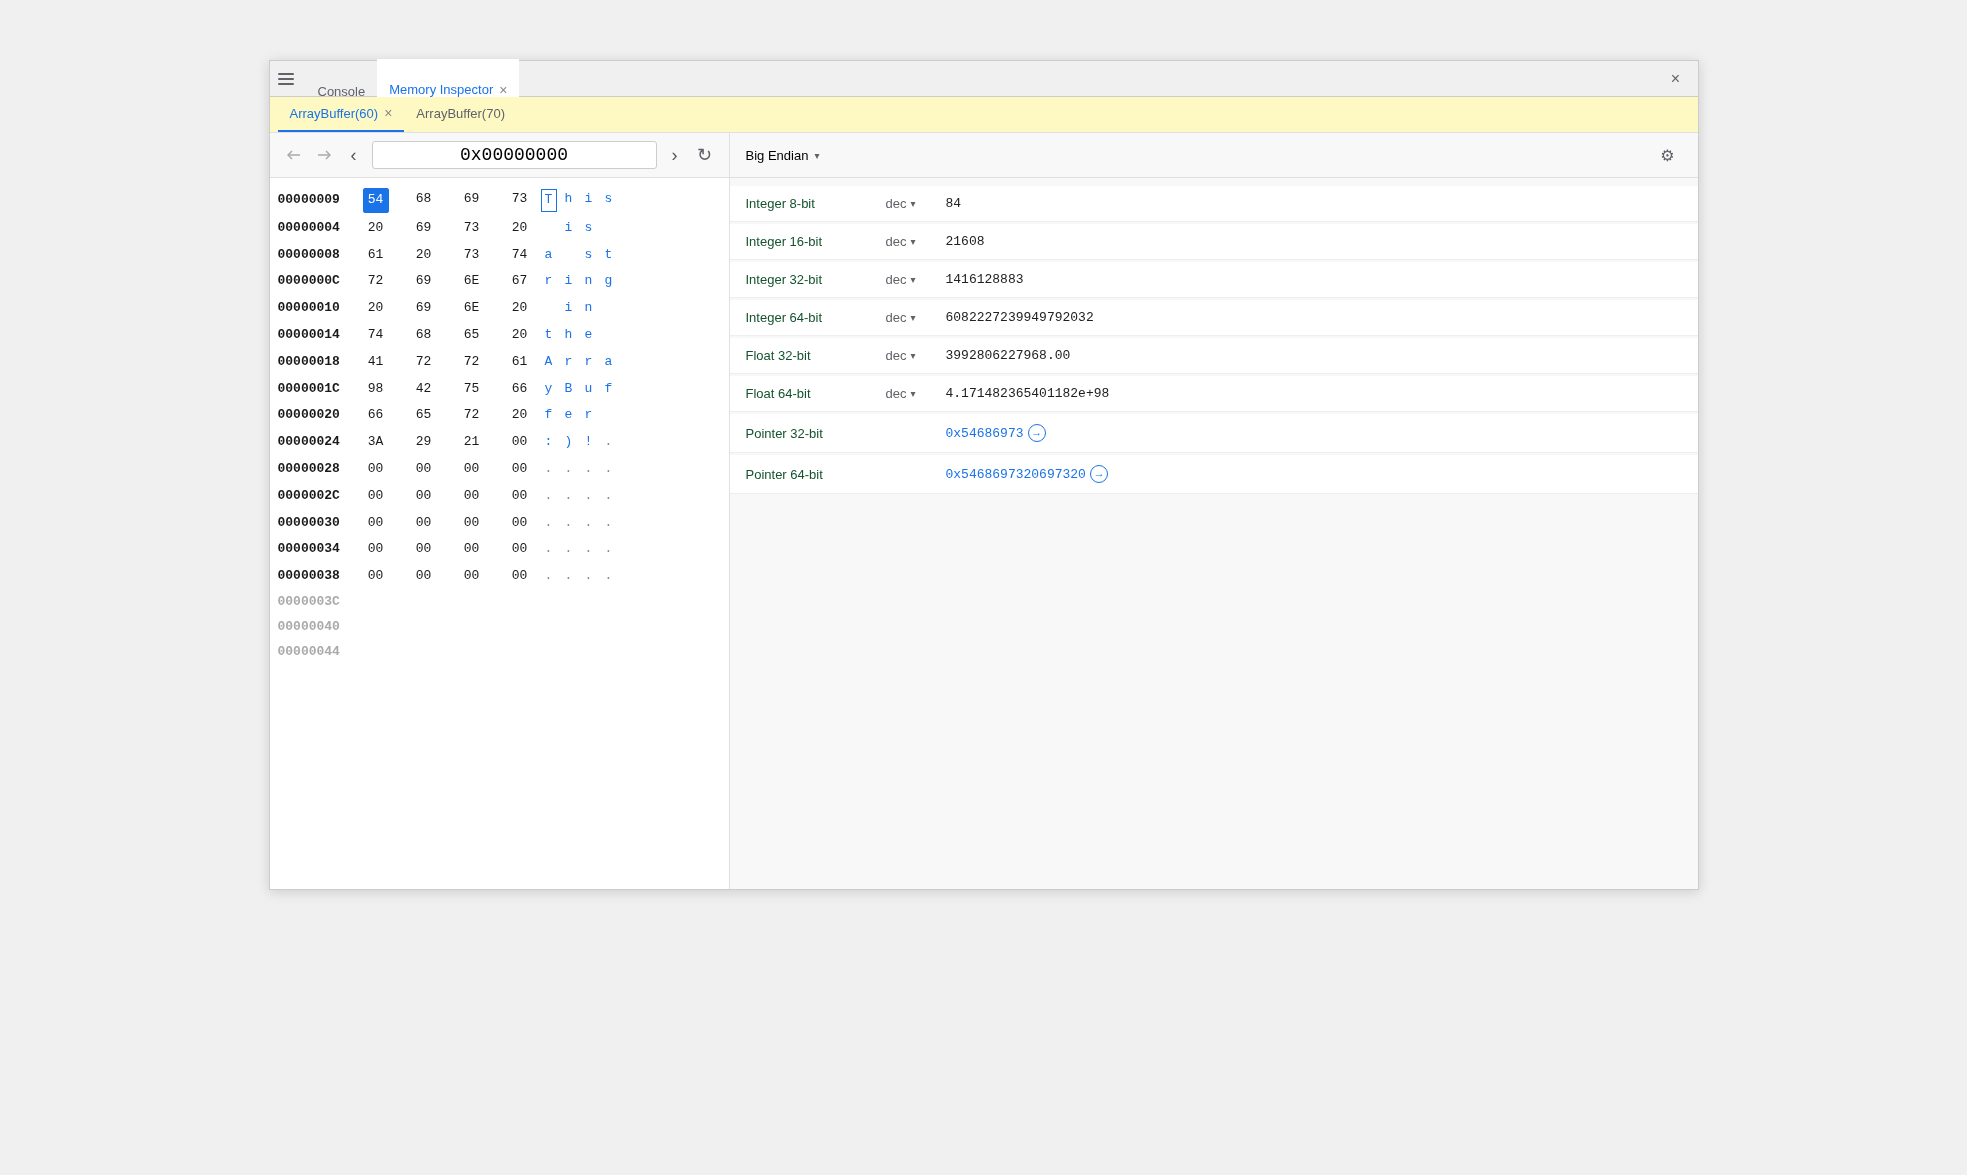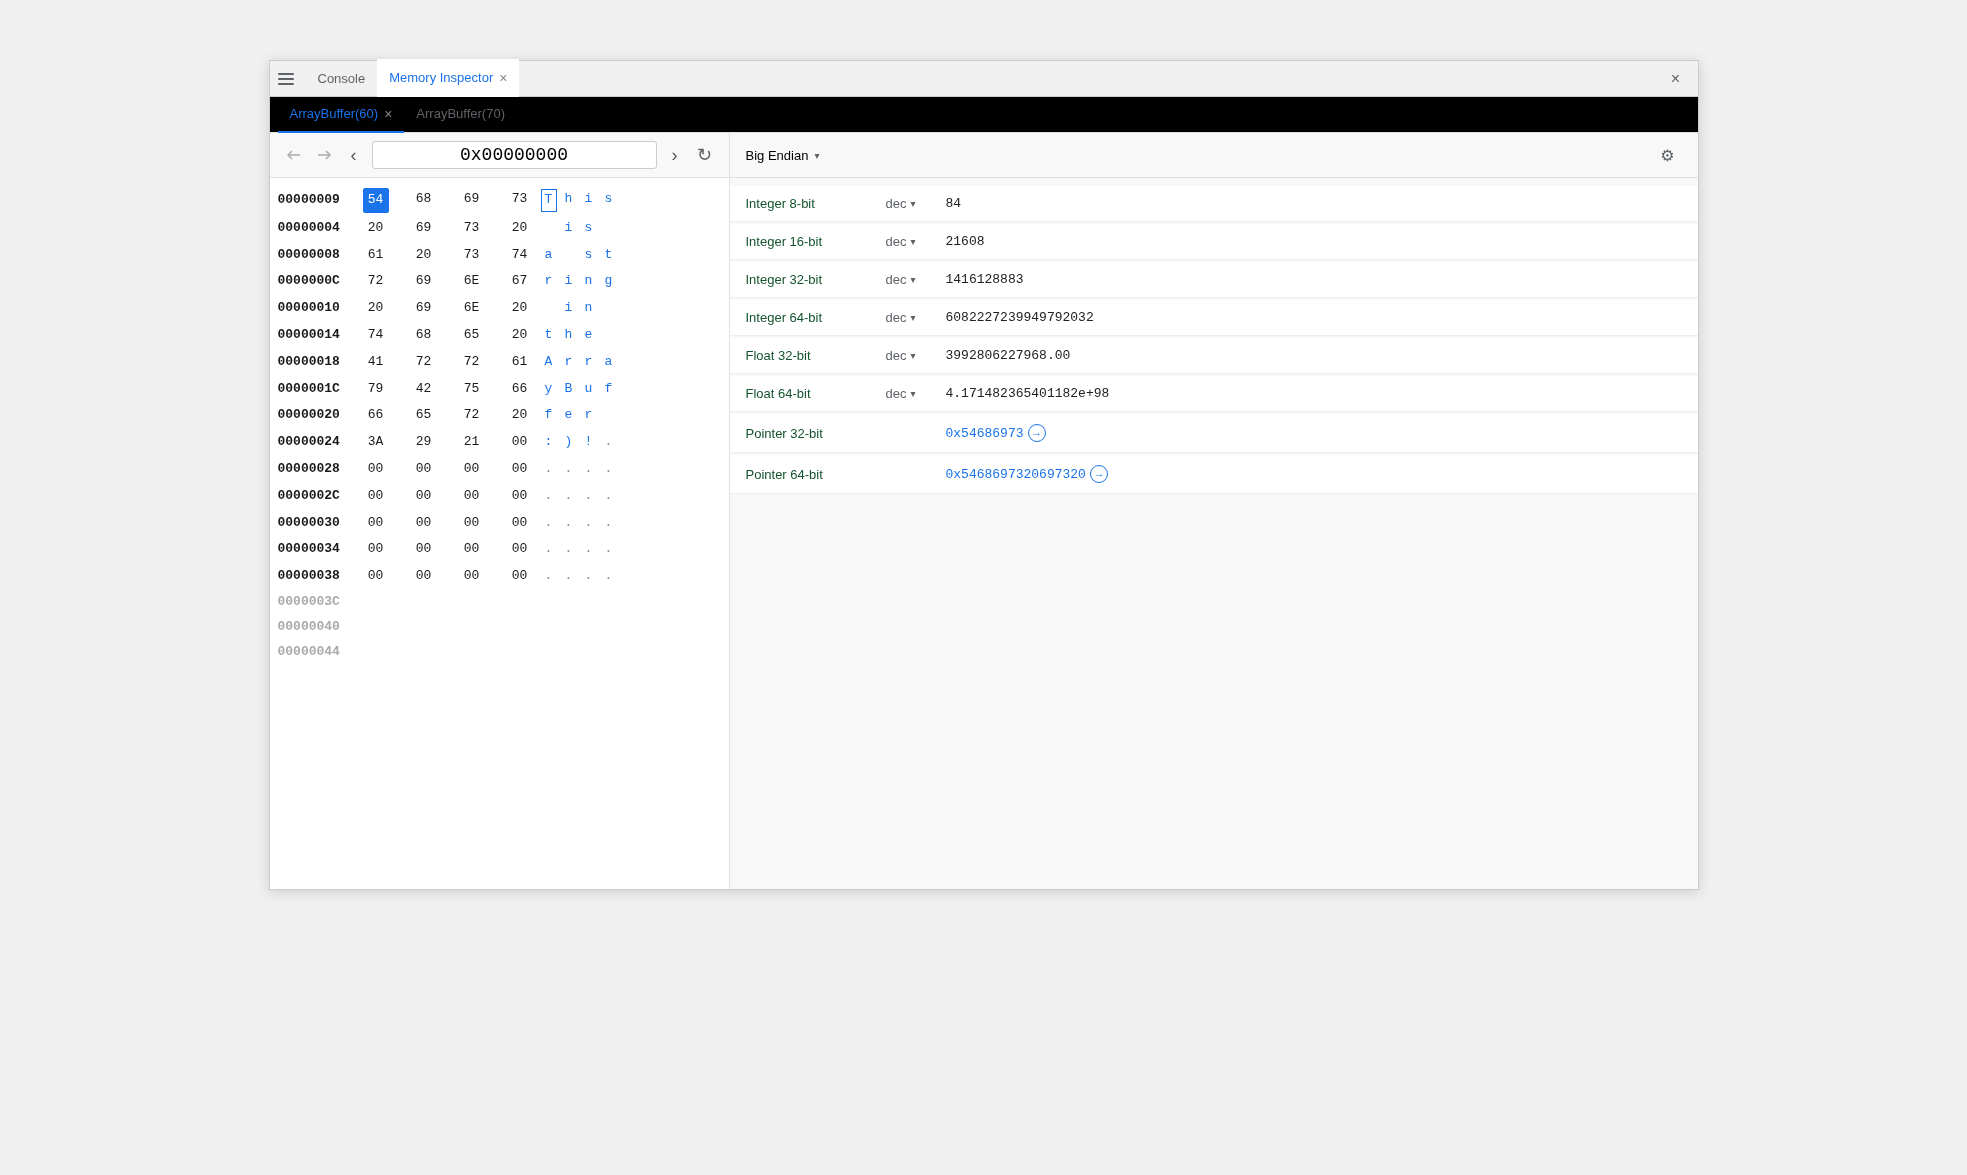--- a/index.html
+++ b/index.html
@@ -48,21 +48,21 @@
     .menu-icon span {
       display: block;
       width: 16px;
       height: 2px;
       background: #5f6368;
       border-radius: 1px;
     }
 
     .tab-item {
       display: flex;
-      align-items: center;
+      align-items: flex-end;
       padding: 0 12px;
       height: 40px;
       cursor: pointer;
       font-size: 13px;
       color: #5f6368;
       white-space: nowrap;
     }
 
     .tab-item.active {
       color: #1a73e8;
@@ -85,22 +85,22 @@
       align-items: center;
       justify-content: center;
       cursor: pointer;
       color: #5f6368;
       font-size: 16px;
     }
 
     
     .buffer-tab-bar {
       display: flex;
-      align-items: center;
-      background: #000000;
+      align-items: flex-end;
+      background: #fef9c3;
       border-bottom: 1px solid #e0e0e0;
       height: 36px;
       padding: 0 8px;
       flex-shrink: 0;
     }
 
     .buffer-tab {
       display: flex;
       align-items: center;
       padding: 0 12px;
@@ -525,21 +525,21 @@
             <div class="mem-char">A</div>
             <div class="mem-char">r</div>
             <div class="mem-char">r</div>
             <div class="mem-char">a</div>
           </div>
         </div>
 
         <div class="memory-row">
           <div class="mem-addr">0000001C</div>
           <div class="mem-bytes">
-            <div class="mem-byte">79</div>
+            <div class="mem-byte">98</div>
             <div class="mem-byte">42</div>
             <div class="mem-byte">75</div>
             <div class="mem-byte">66</div>
           </div>
           <div class="mem-chars">
             <div class="mem-char">y</div>
             <div class="mem-char">B</div>
             <div class="mem-char">u</div>
             <div class="mem-char">f</div>
           </div>

